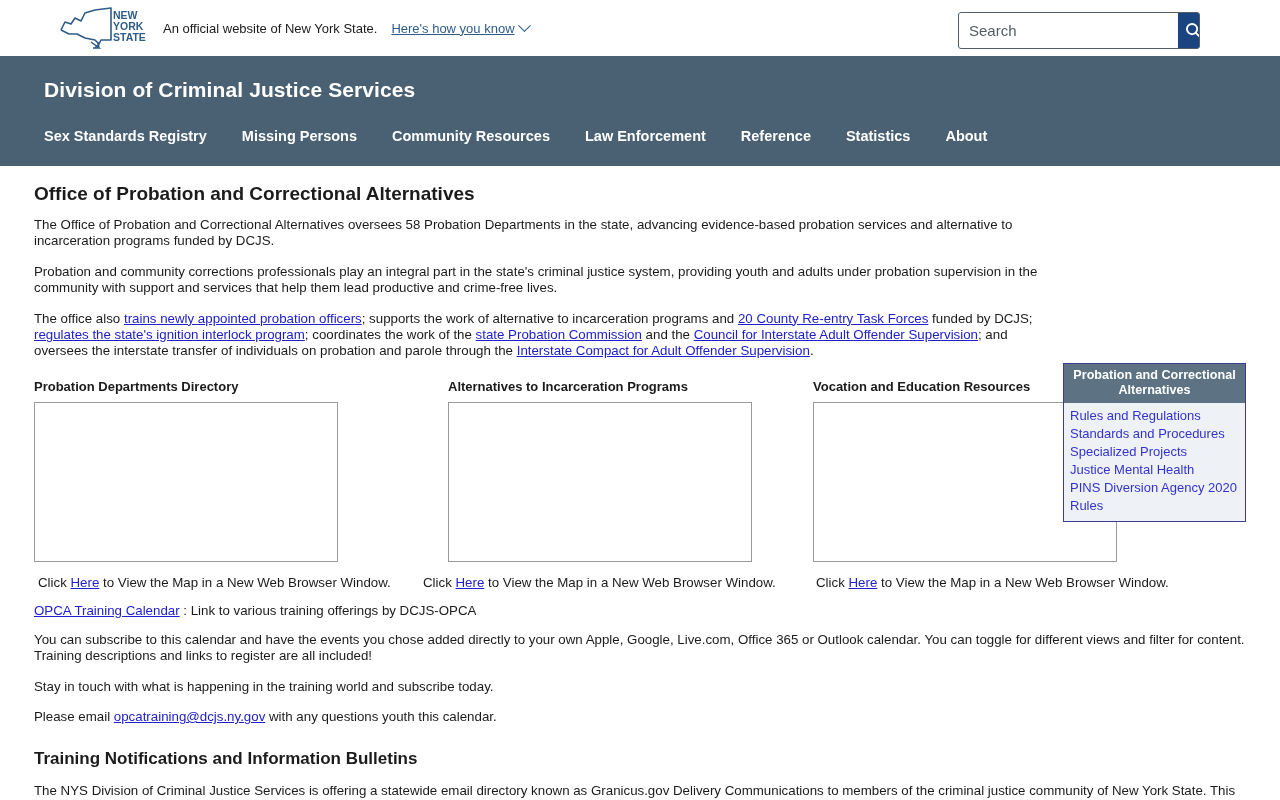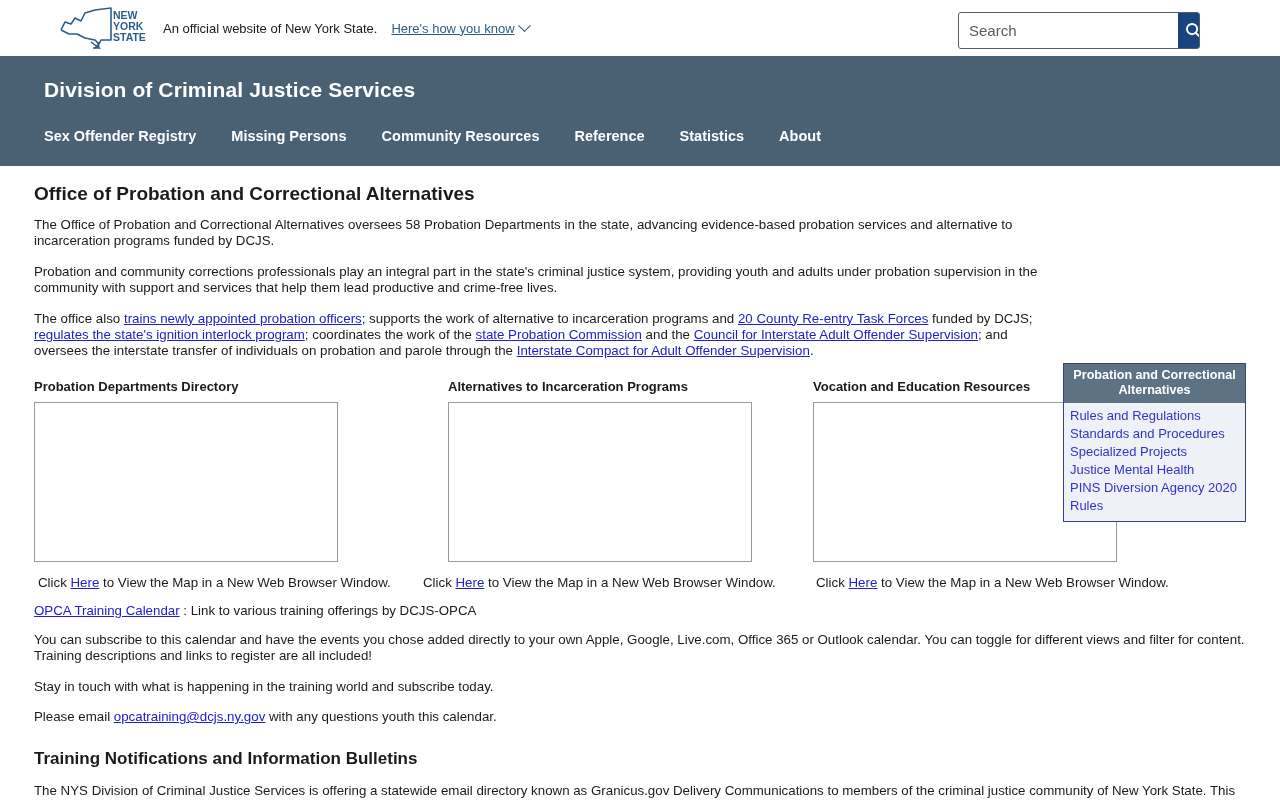--- a/index.html
+++ b/index.html
@@ -236,23 +236,24 @@
         <line x1="12.6" y1="12.6" x2="17.4" y2="17.4" stroke="#ffffff" stroke-width="2" stroke-linecap="round"></line>
       </svg>
     </button>
   </div>
 </div>
 
 <div class="agency">
   <div class="agency-inner">
     <div class="agency-title">Division of Criminal Justice Services</div>
     <nav class="navbar">
-      <div class="nav-item">Sex Offender Registry</div>
+      <div class="nav-item">Sex Standards Registry</div>
       <div class="nav-item">Missing Persons</div>
       <div class="nav-item">Community Resources</div>
+      <div class="nav-item">Law Enforcement</div>
       <div class="nav-item">Reference</div>
       <div class="nav-item">Statistics</div>
       <div class="nav-item">About</div>
     </nav>
   </div>
 </div>
 
 <div class="page">
 
   <aside class="sidebox">

